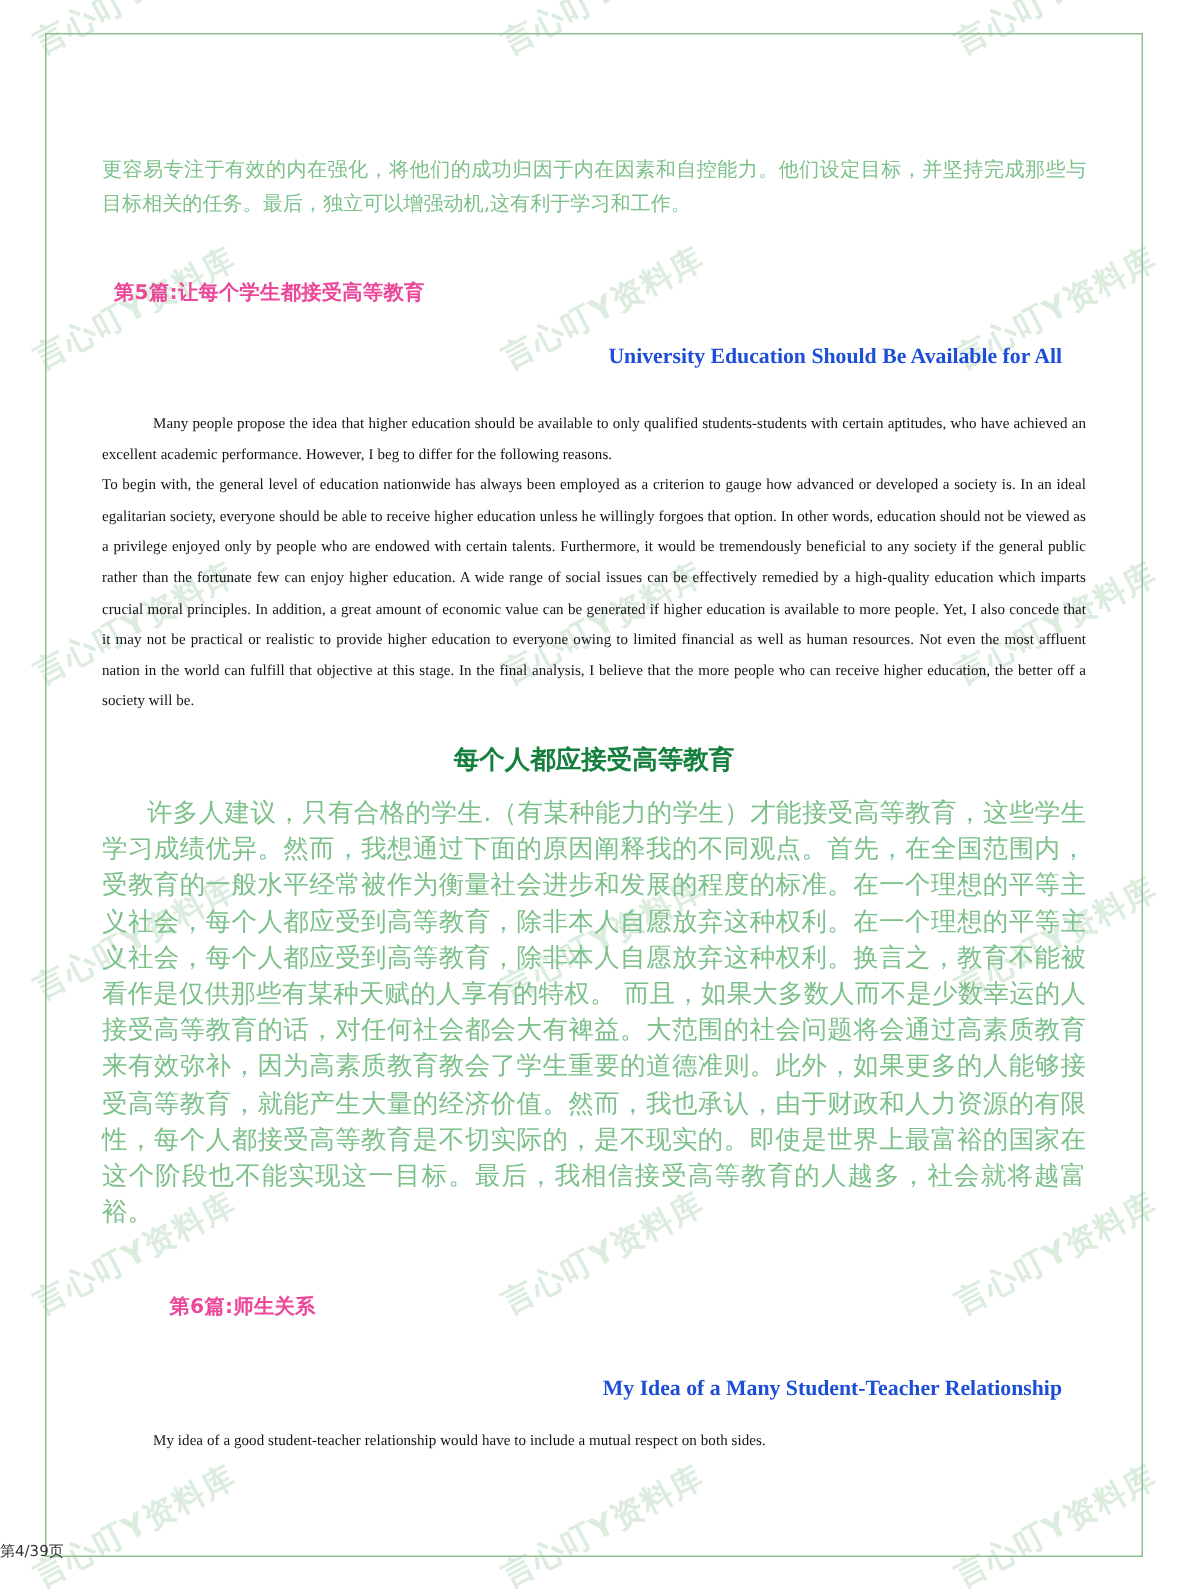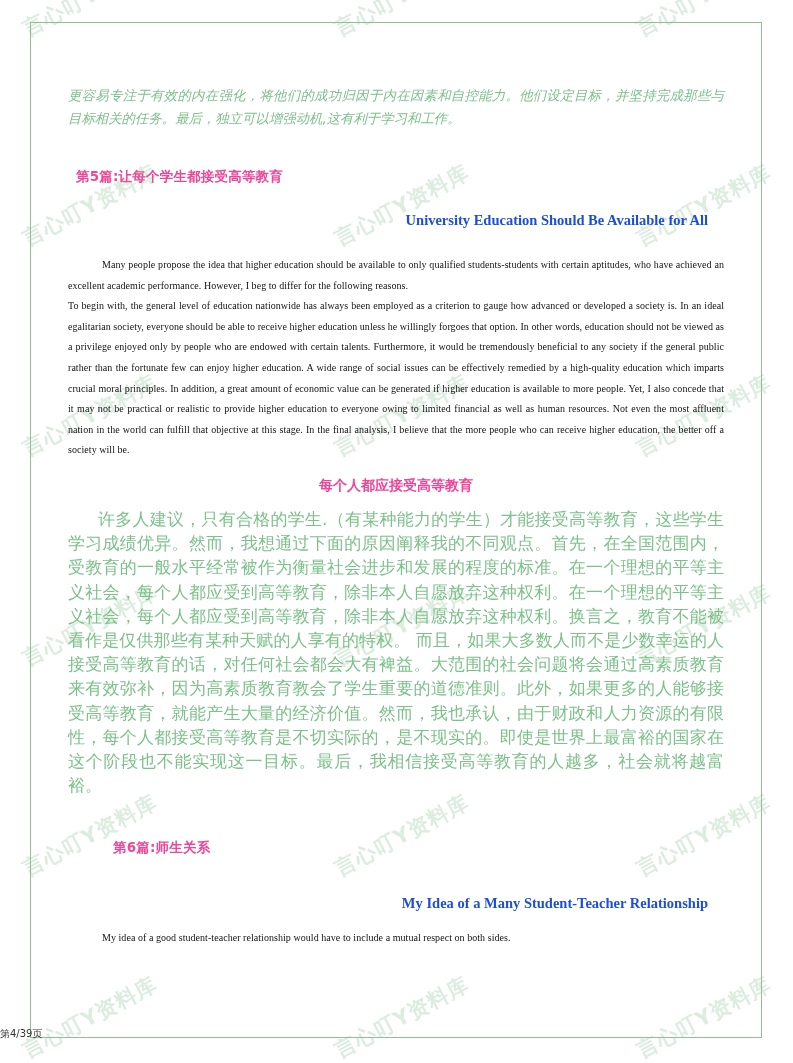--- a/index.html
+++ b/index.html
@@ -62,22 +62,21 @@
 
   .green-para {
     color: #7cc08a;
     font-family: "DejaVu Sans", sans-serif;
     font-size: 13.4px;
     line-height: 23px;
     text-align: justify;
     margin: 0;
   }
   #intro-green {
-    padding-top: 62px;
-    font-style: italic;
+    padding-top: 80px;
   }
 
   .cn-section-heading {
     color: #ec4899;
     font-family: "DejaVu Sans", sans-serif;
     font-size: 13.5px;
     font-weight: 700;
     margin: 0;
     letter-spacing: 0.2px;
   }
@@ -101,23 +100,23 @@
     color: #121212;
     text-align: justify;
     margin: 0;
     letter-spacing: 0.05px;
   }
   .en-para.indent { text-indent: 34px; }
   #body-5 { margin-top: 26px; }
   #body-6 { }
 
   .cn-sub-title {
-    color: #ec4899;
+    color: #15803d;
     font-family: "DejaVu Sans", sans-serif;
-    font-size: 14px;
+    font-size: 17px;
     font-weight: 700;
     text-align: center;
     margin: 0;
     padding-top: 16px;
   }
   #cn-body-5 {
     margin-top: 12px;
     text-indent: 30px;
     font-size: 17px;
     line-height: 24.2px;

